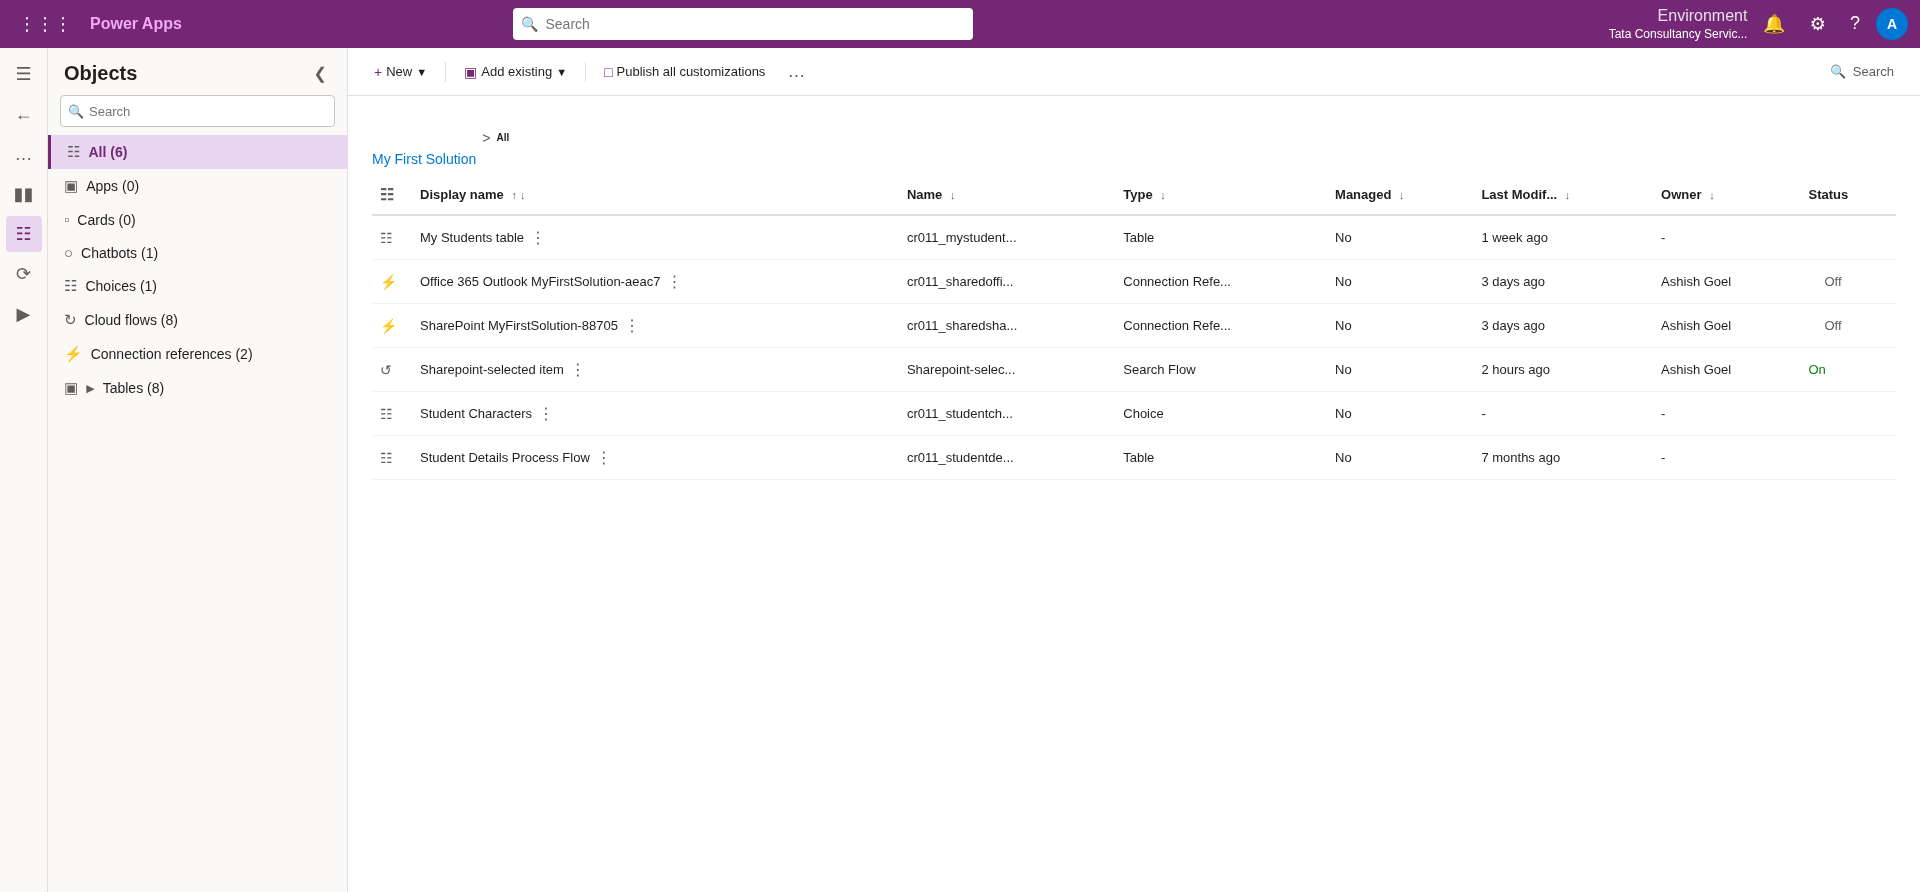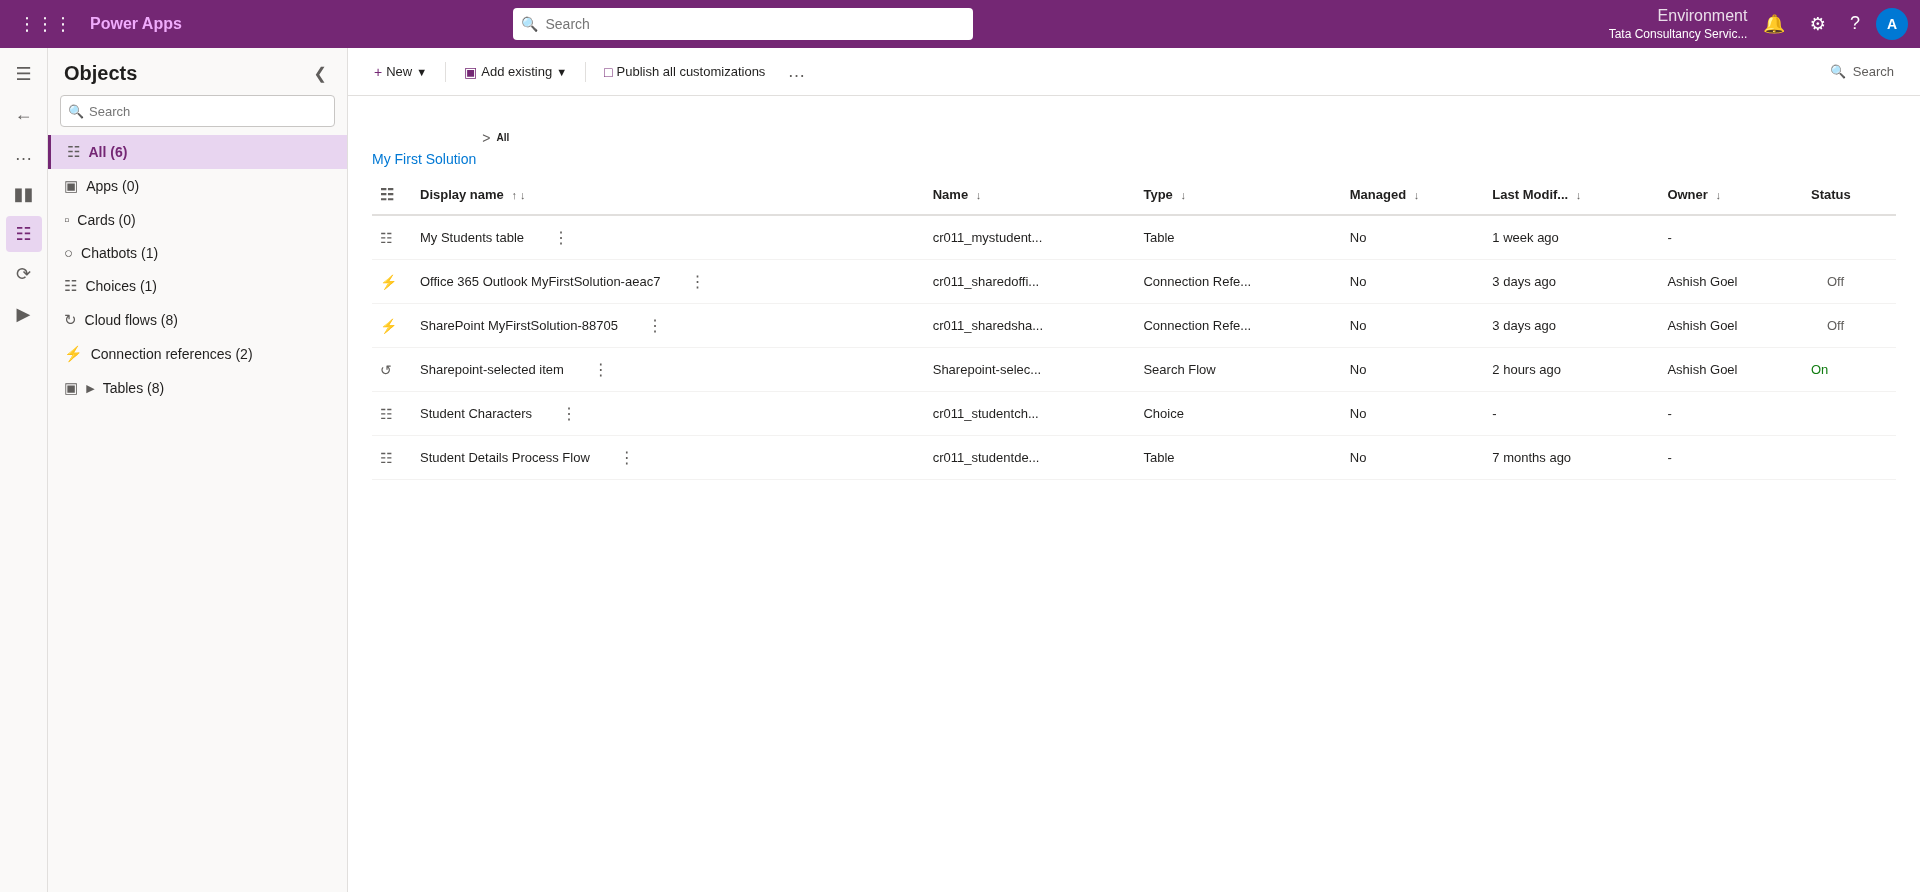--- a/index.html
+++ b/index.html
@@ -278,21 +278,21 @@
     .status-on {
       color: #107c10;
       font-weight: 500;
       margin-top: 34px;
     }
     .status-off {
       color: #605e5c;
       font-weight: 500;
       margin-left: 16px;
     }
-    .display-name-cell { display: flex; align-items: center; gap: 23px; }
+    .display-name-cell { display: flex; align-items: center; gap: 0; }
   </style>
 </head>
 <body>
 
 <div class="top-nav">
   <span class="waffle-icon">⋮⋮⋮</span>
   <span class="app-name">Power Apps</span>
   <div class="search-box">
     <span class="search-icon-inner">🔍</span>
     <input type="text" placeholder="Search" style="">

